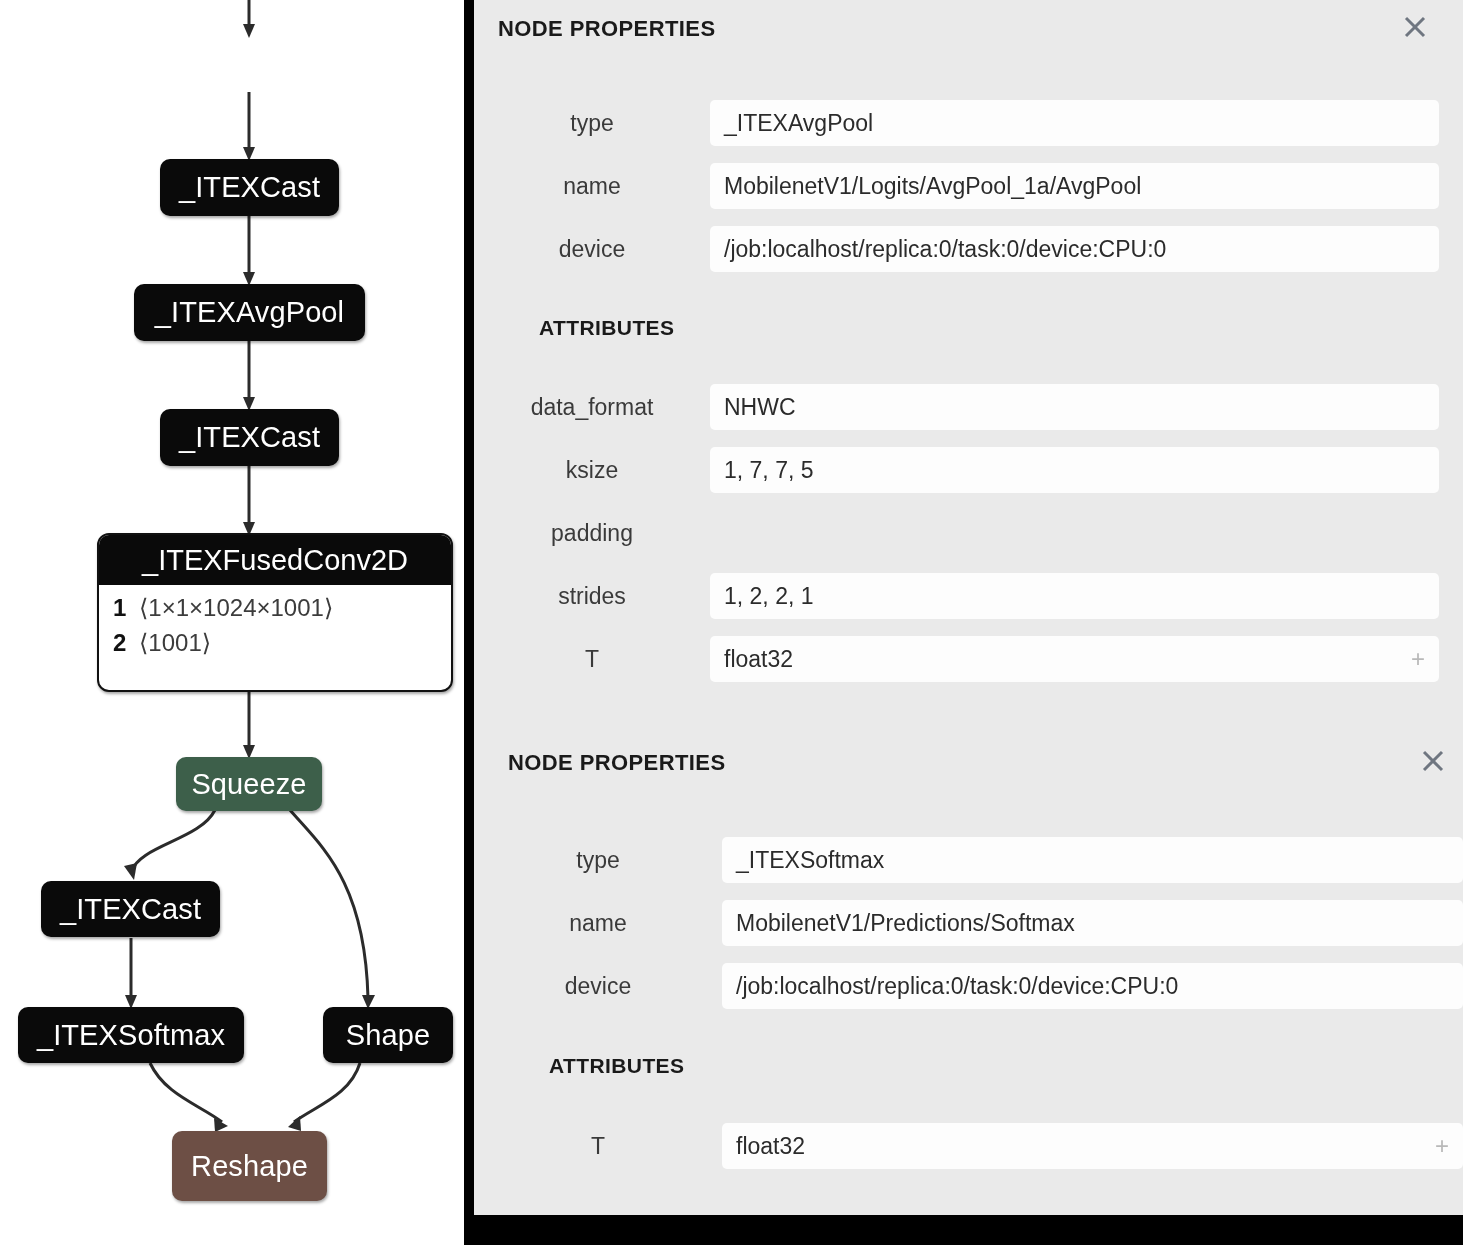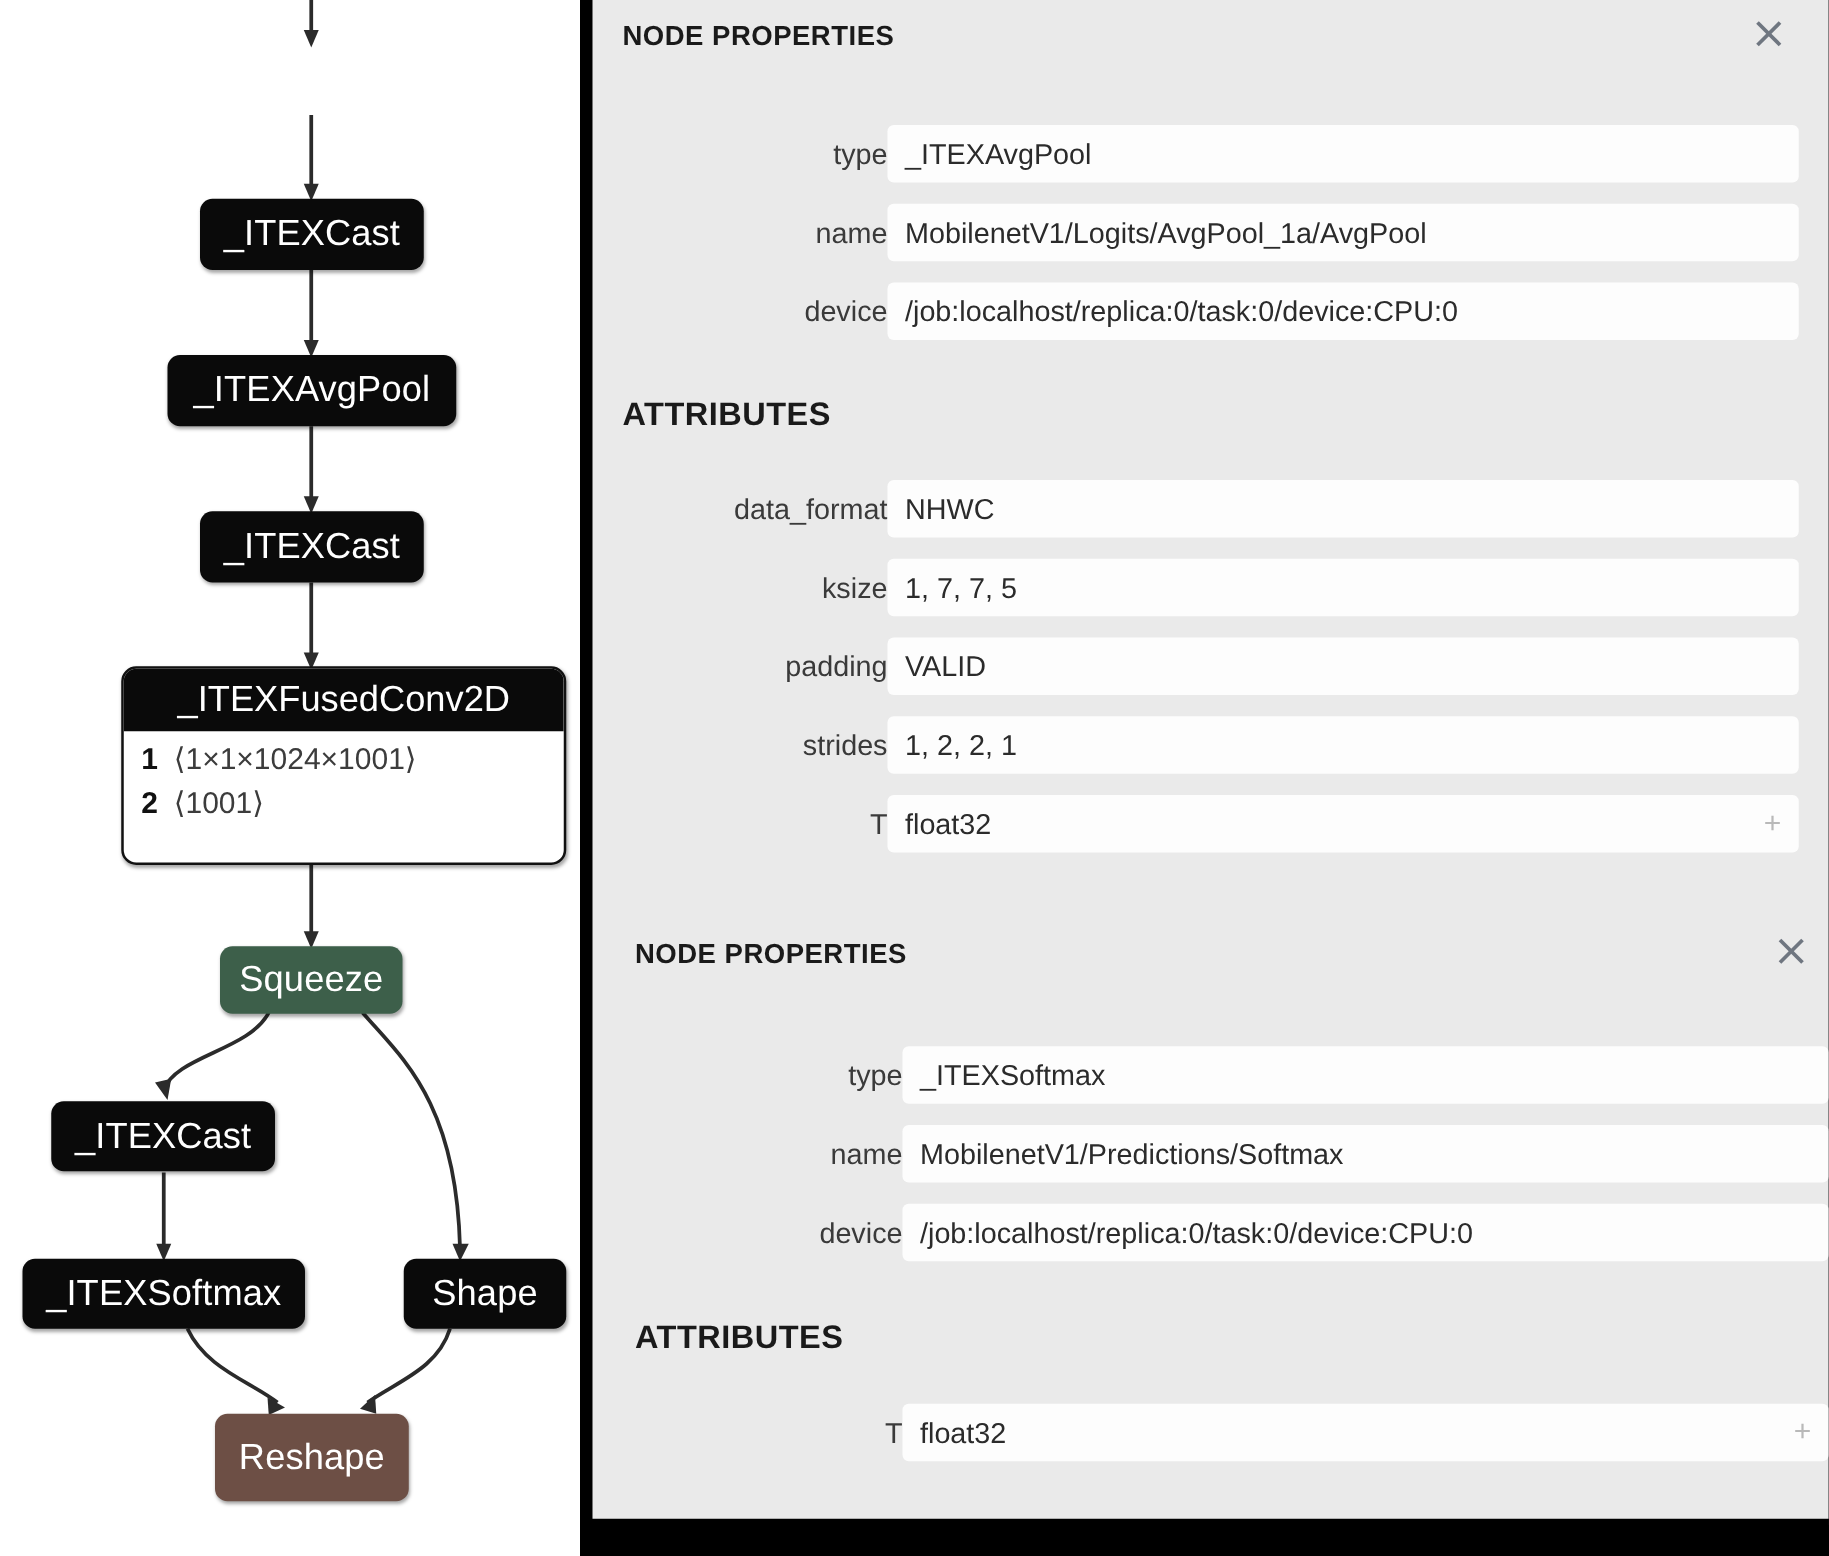--- a/index.html
+++ b/index.html
@@ -114,34 +114,35 @@
   .close-btn {
     position: absolute;
     width: 34px; height: 34px;
     cursor: pointer;
     color: #6f7680;
   }
   .close-btn svg { display: block; }
 
   .section-title {
     position: absolute;
-    font-size: 26px;
+    font-size: 21px;
     font-weight: bold;
     color: #1a1a1a;
     letter-spacing: .4px;
+    margin-left: 41px;
   }
 
   .field {
     position: absolute;
     display: flex;
     align-items: center;
     height: 46px;
   }
   .field .lbl {
-    text-align: right;
+    text-align: center;
     font-size: 23px;
     color: #3a3a3a;
     white-space: nowrap;
   }
   .field .val {
     box-sizing: border-box;
     height: 46px;
     background: #fdfdfd;
     border-radius: 5px;
     display: flex;
@@ -288,21 +289,20 @@
         <div class="val" style="width:729px;">NHWC</div>
       </div>
 
       <div class="field" style="left:0;top:447px;">
         <div class="lbl" style="width:236px;">ksize</div>
         <div class="val" style="width:729px;">1, 7, 7, 5</div>
       </div>
 
       <div class="field" style="left:0;top:510px;">
         <div class="lbl" style="width:236px;">padding</div>
-        <div class="val" style="width:729px;">VALID</div>
       </div>
 
       <div class="field" style="left:0;top:573px;">
         <div class="lbl" style="width:236px;">strides</div>
         <div class="val" style="width:729px;">1, 2, 2, 1</div>
       </div>
 
       <div class="field" style="left:0;top:636px;">
         <div class="lbl" style="width:236px;">T</div>
         <div class="val" style="width:729px;">

